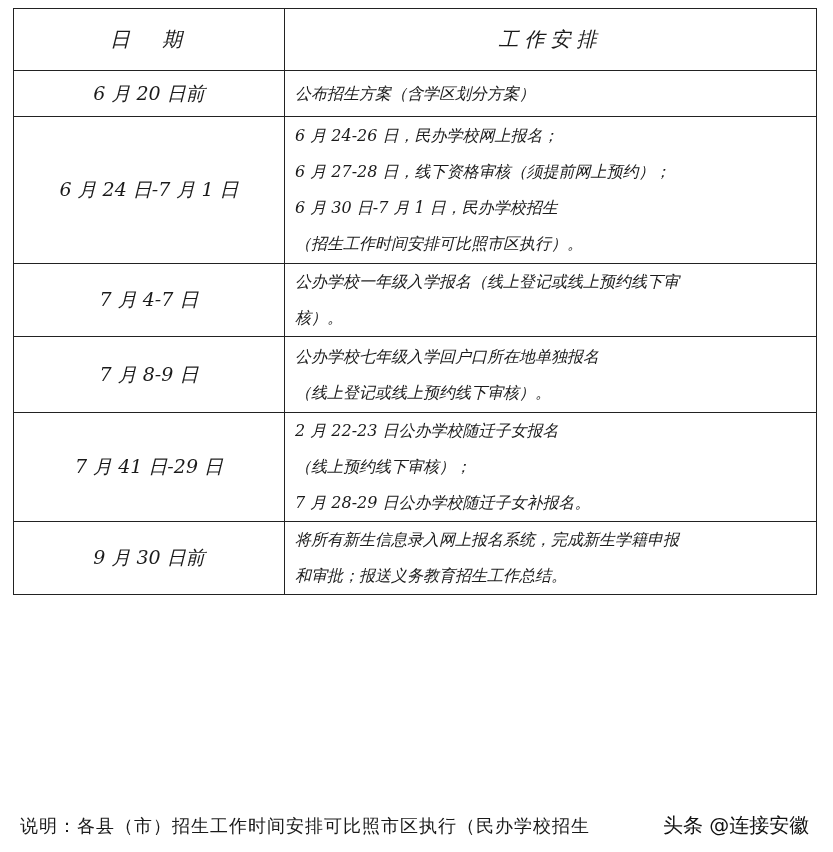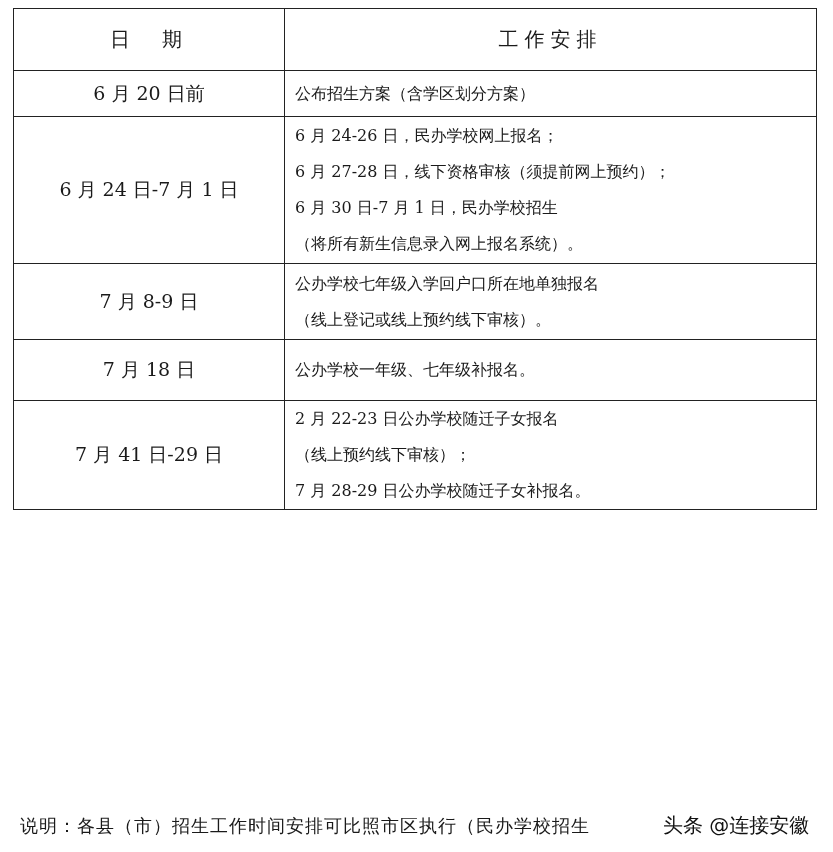--- a/index.html
+++ b/index.html
@@ -1,20 +1,20 @@
 <!DOCTYPE html>
 <html><head>
   <meta charset="utf-8">
   <style>
     html, body { margin: 0; padding: 0; background: #ffffff; }
     body { width: 833px; height: 852px; position: relative; overflow: hidden;
            font-family: "DejaVu Serif", "Liberation Serif", serif; color: #1a1a1a; }
     table.sched { position: absolute; left: 13px; top: 8px; width: 803px;
                   border-collapse: collapse; table-layout: fixed; }
-    table.sched td, table.sched th { border: 1.5px solid #222; padding: 0; }
+    table.sched td, table.sched th { border: 1.5px solid #222; padding: 0; font-style: italic; }
     col.c1 { width: 271px; }
     col.c2 { width: 532px; }
     th { font-weight: normal; font-size: 20px; text-align: center; letter-spacing: 6px;
          font-family: "DejaVu Sans", sans-serif; }
     td.date { text-align: center; font-size: 19px; vertical-align: middle; }
     td.work { font-size: 16px; vertical-align: middle; padding-left: 10px !important; line-height: 36px; }
     td.work .ln { display: block; white-space: nowrap; }
     .note { position: absolute; left: 12px; top: 814px; font-size: 18px; white-space: nowrap;
             letter-spacing: 1px; margin-left: 8px; }
     .wm { position: absolute; left: 663px; top: 812px; font-size: 20px; color: #111;
@@ -38,41 +38,49 @@
     <td class="work">
       <span class="ln">公布招生方案（含学区划分方案）</span>
     </td>
   </tr>
   <tr style="height:147px">
     <td class="date">6 月 24 日-7 月 1 日</td>
     <td class="work">
       <span class="ln">6 月 24-26 日，民办学校网上报名；</span>
       <span class="ln">6 月 27-28 日，线下资格审核（须提前网上预约）；</span>
       <span class="ln">6 月 30 日-7 月 1 日，民办学校招生</span>
-      <span class="ln">（将所有新生信息录入网上报名系统）。</span>
+      <span class="ln">（招生工作时间安排可比照市区执行）。</span>
+    </td>
+  </tr>
+  <tr style="height:72px">
+    <td class="date">7 月 4-7 日</td>
+    <td class="work">
+      <span class="ln">公办学校一年级入学报名（线上登记或线上预约线下审</span>
+      <span class="ln">核）。</span>
     </td>
   </tr>
   <tr style="height:76px">
     <td class="date">7 月 8-9 日</td>
     <td class="work">
       <span class="ln">公办学校七年级入学回户口所在地单独报名</span>
       <span class="ln">（线上登记或线上预约线下审核）。</span>
-    </td>
-  </tr>
-  <tr style="height:61px">
-    <td class="date">7 月 18 日</td>
-    <td class="work">
-      <span class="ln">公办学校一年级、七年级补报名。</span>
     </td>
   </tr>
   <tr style="height:109px">
     <td class="date">7 月 41 日-29 日</td>
     <td class="work">
       <span class="ln">2 月 22-23 日公办学校随迁子女报名</span>
       <span class="ln">（线上预约线下审核）；</span>
       <span class="ln">7 月 28-29 日公办学校随迁子女补报名。</span>
     </td>
   </tr>
+  <tr style="height:73px">
+    <td class="date">9 月 30 日前</td>
+    <td class="work">
+      <span class="ln">将所有新生信息录入网上报名系统，完成新生学籍申报</span>
+      <span class="ln">和审批；报送义务教育招生工作总结。</span>
+    </td>
+  </tr>
 </tbody>
   </table>
 
 <div class="note">说明：各县（市）招生工作时间安排可比照市区执行（民办学校招生</div>
 <div class="wm">头条 @连接安徽</div>
 
 </body></html>

